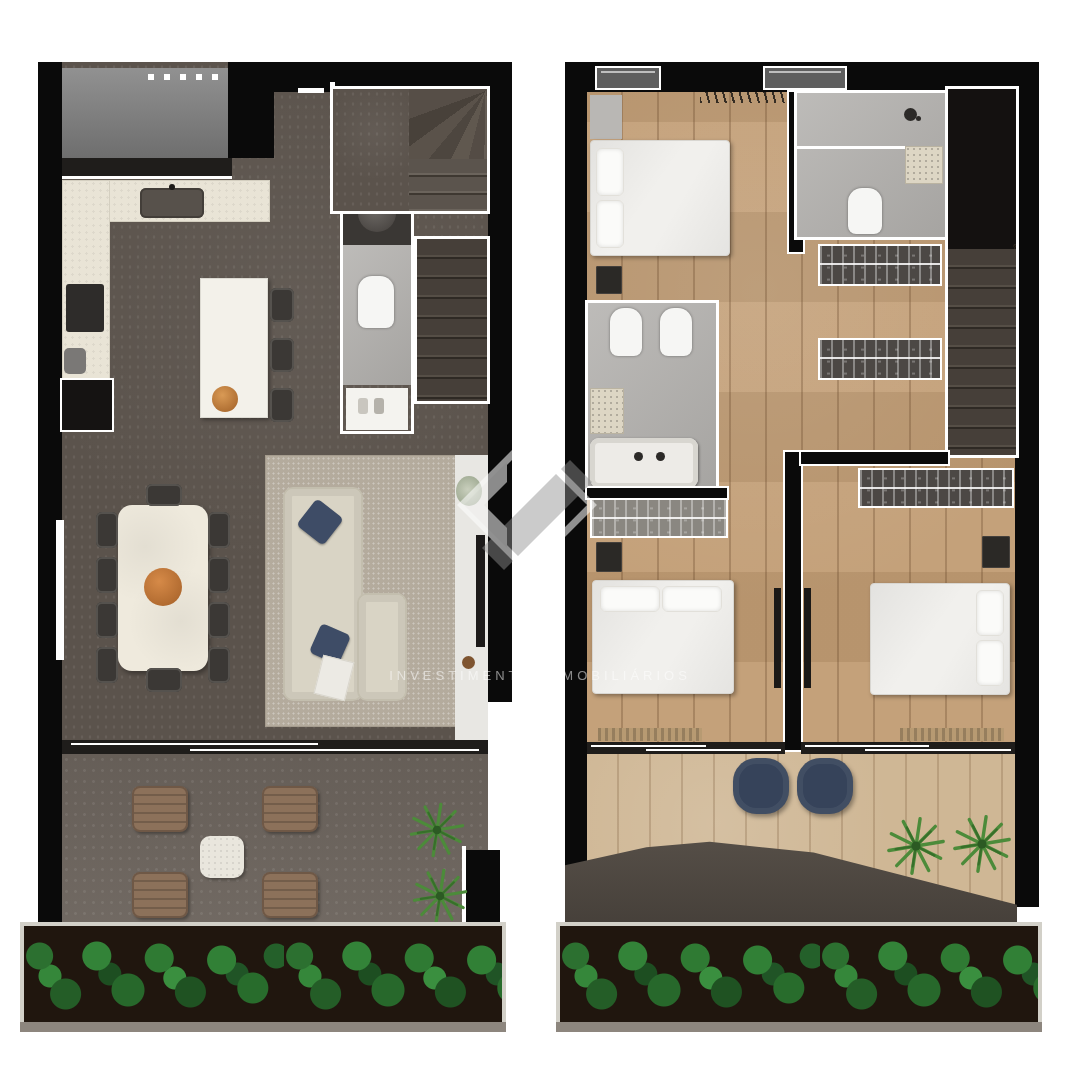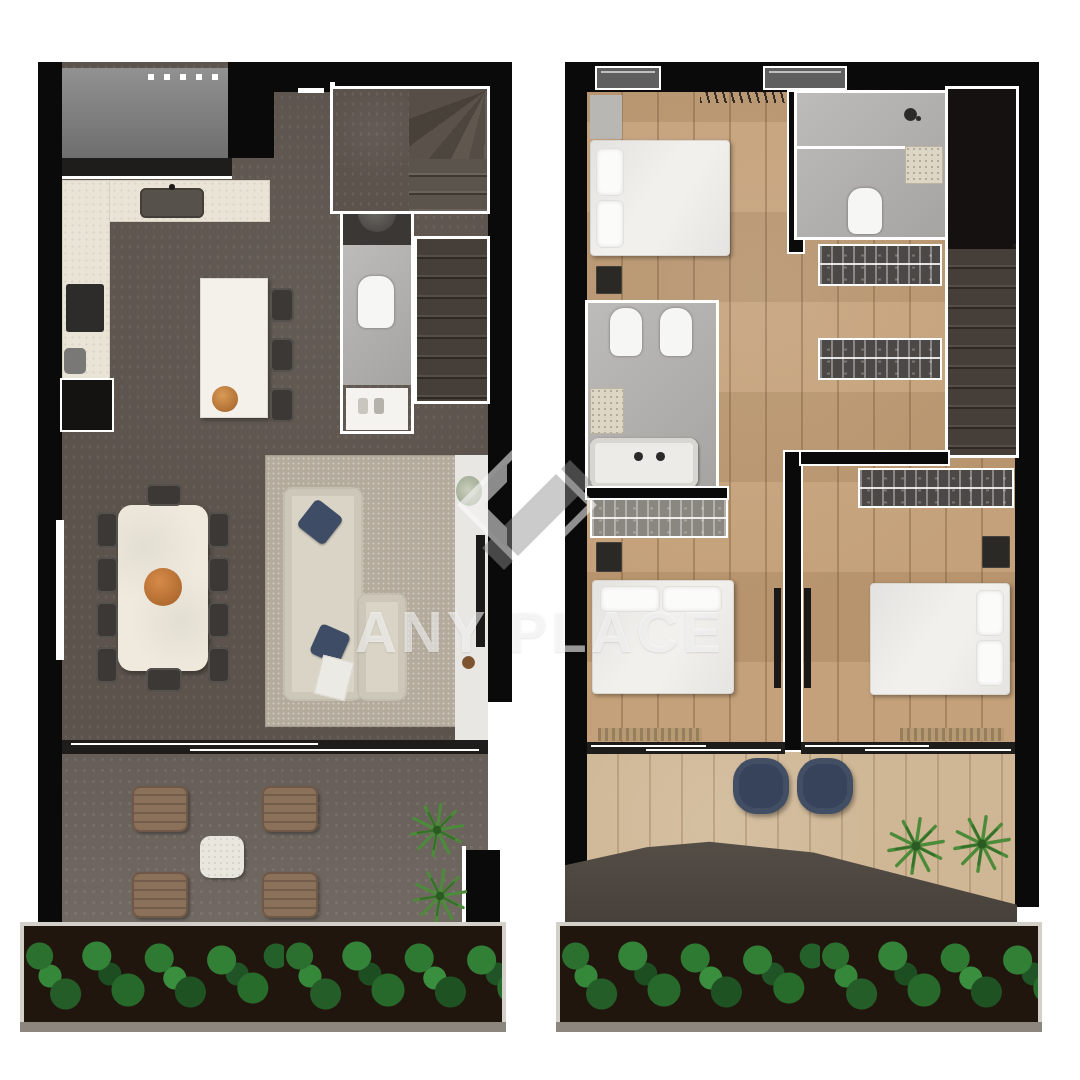--- a/index.html
+++ b/index.html
@@ -318,15 +318,15 @@
 
     <div class="planter" style="left:16px;top:922px;width:486px;height:106px;"></div>
     <div class="abs" style="left:16px;top:1022px;width:486px;height:10px;background:#8d867e;"></div>
   </section>
 
   <svg class="wm-logo" viewBox="0 0 150 150" style="left:452px;top:430px;width:150px;height:150px;">
     <polygon points="30,118 118,30 140,52 52,140" fill="#8f8f8f" opacity="0.85"></polygon>
     <path d="M75 10 L140 75 L75 140 L10 75 Z" fill="none" stroke="#ffffff" stroke-width="7"></path>
     <polygon points="12,75 55,32 55,52 32,75 55,98 55,118" fill="#f5f5f5"></polygon>
   </svg>
-  <div class="wm-brand" style="top:598px;">ANY PLACE</div>
+  <div class="wm-sub" style="top:668px;">INVESTIMENTOS IMOBILIÁRIOS</div>
 
 </div>
 
 </body></html>

